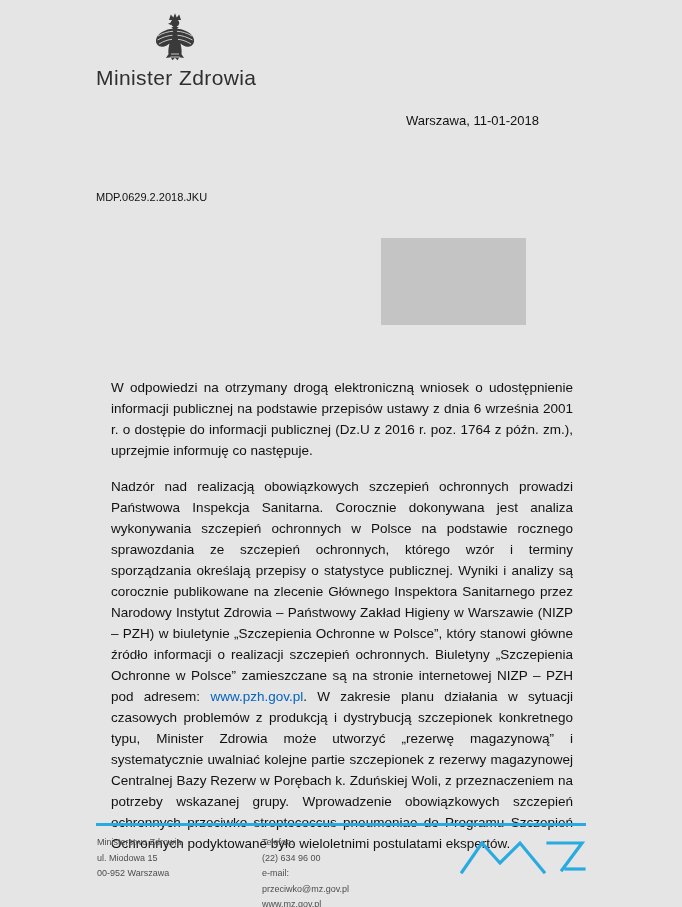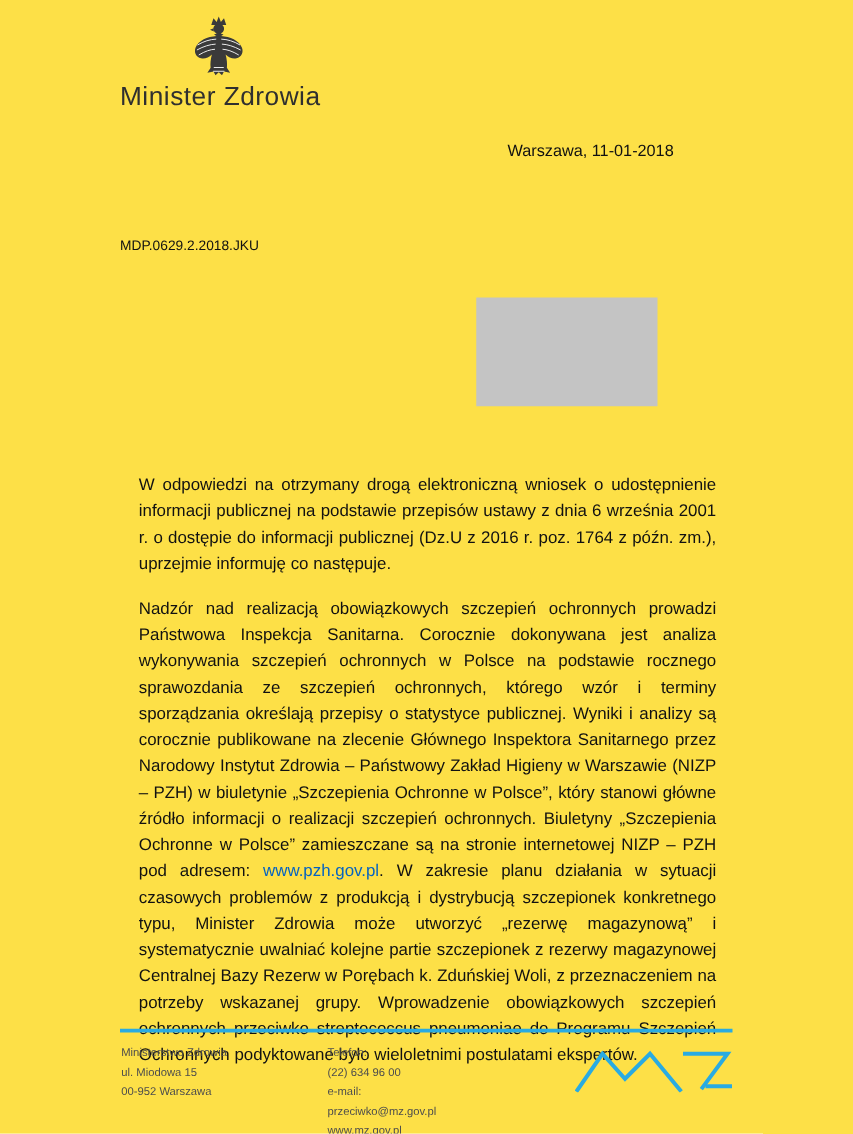--- a/index.html
+++ b/index.html
@@ -3,21 +3,21 @@
 <meta charset="utf-8">
 <style>
   * { margin: 0; padding: 0; box-sizing: border-box; }
   html, body { background: #ffffff; }
   body { font-family: "Liberation Sans", sans-serif; }
 
   .page {
     position: relative;
     width: 682px;
     height: 907px;
-    background: #fde047;
+    background: #e5e5e5;
     overflow: hidden;
     padding-left: 44px;
   }
 
   .eagle {
     position: absolute;
     left: 154px;
     top: 12px;
     width: 42px;
     height: 52px;

